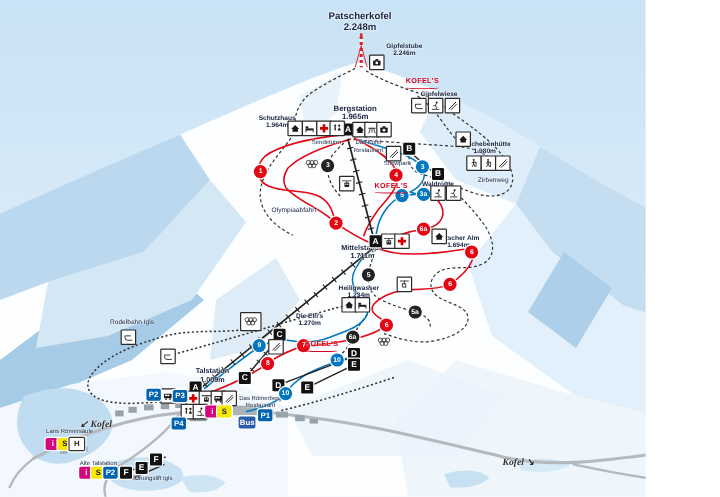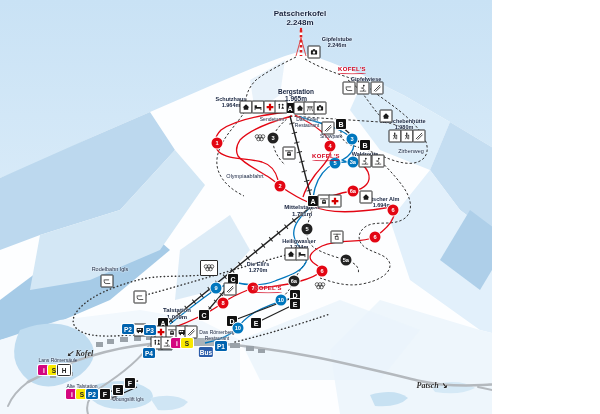--- a/index.html
+++ b/index.html
@@ -1,16 +1,16 @@
 <!DOCTYPE html>
 <html><head>
 <meta charset="utf-8">
 <style>
   html,body{margin:0;padding:0;background:#fff;}
-  .stage{position:relative;width:492px;height:414px;overflow:hidden;
+  .stage{position:relative;width:538px;height:414px;overflow:hidden;
          font-family:"Liberation Sans",sans-serif;}
   .stage svg.bg{position:absolute;left:0;top:0;}
   #markers{position:absolute;left:0;top:0;width:600px;height:414px;}
   .mk{position:absolute;transform:translate(-50%,-50%);white-space:pre-line;}
   .lbl{color:#16233f;text-align:center;line-height:1.15;
        text-shadow:0 0 2px #fff,0 0 2px #fff;}
   .lbl.b{font-weight:bold;}
   .liftbox{width:10px;height:10px;background:#111;color:#fff;font-size:7px;
        font-weight:bold;display:flex;align-items:center;justify-content:center;
        box-shadow:0 0 0 1px #fff;border-radius:1px;}
@@ -270,21 +270,21 @@
 1.270m</div>
       <div class="mk lbl" style="left: 110px; top: 269px; font-size: 5.5px;">Rodelbahn Igls</div>
       <div class="mk lbl b" style="left: 177px; top: 314px; font-size: 6px;">Talstation
 1.009m</div>
       <div class="mk lbl" style="left: 217px; top: 336px; font-size: 5px;">Das Römerberg
 Restaurant</div>
       <div class="mk lbl" style="left: 58px; top: 361px; font-size: 5px;">Lans Römersäule</div>
       <div class="mk lbl" style="left: 82px; top: 387px; font-size: 5px;">Alte Talstation</div>
       <div class="mk lbl" style="left: 128px; top: 400px; font-size: 5px;">Übungslift Igls</div>
       <div class="mk dir" style="left: 80px; top: 353px; font-size: 8px;">↙ Kofel</div>
-      <div class="mk dir" style="left: 432px; top: 385px; font-size: 8px;">Patsch ↘</div>
+      <div class="mk dir" style="left: 432px; top: 385px; font-size: 8px;">Kofel ↘</div>
       <div class="mk liftbox" style="left: 290px; top: 108px;">A</div>
       <div class="mk liftbox" style="left: 313px; top: 201px;">A</div>
       <div class="mk liftbox" style="left: 163px; top: 323px;">A</div>
       <div class="mk liftbox" style="left: 341px; top: 124px;">B</div>
       <div class="mk liftbox" style="left: 365px; top: 145px;">B</div>
       <div class="mk liftbox" style="left: 233px; top: 279px;">C</div>
       <div class="mk liftbox" style="left: 204px; top: 315px;">C</div>
       <div class="mk liftbox" style="left: 295px; top: 295px;">D</div>
       <div class="mk liftbox" style="left: 232px; top: 321px;">D</div>
       <div class="mk liftbox" style="left: 295px; top: 304px;">E</div>

